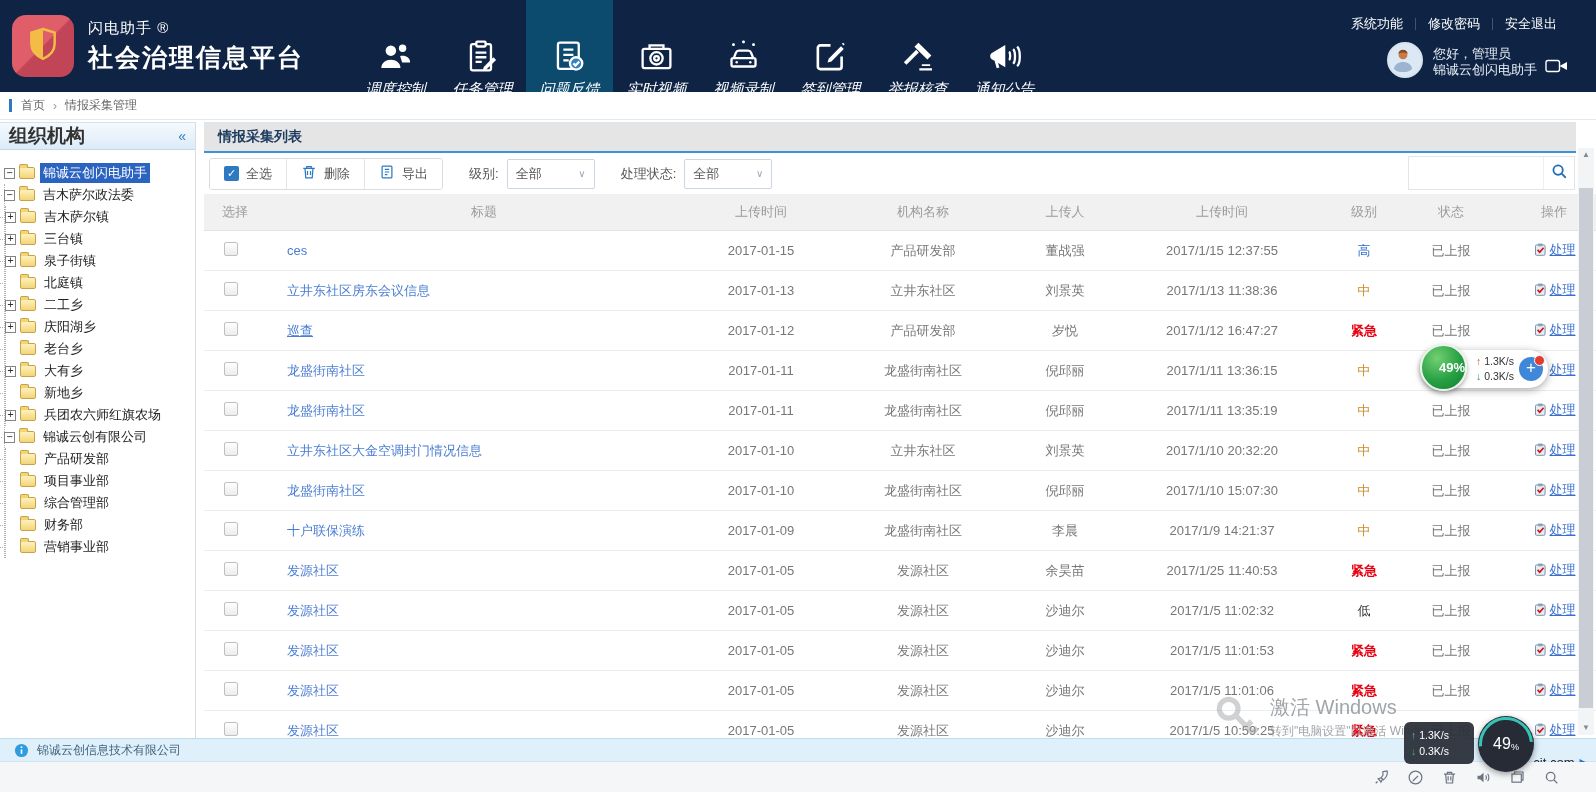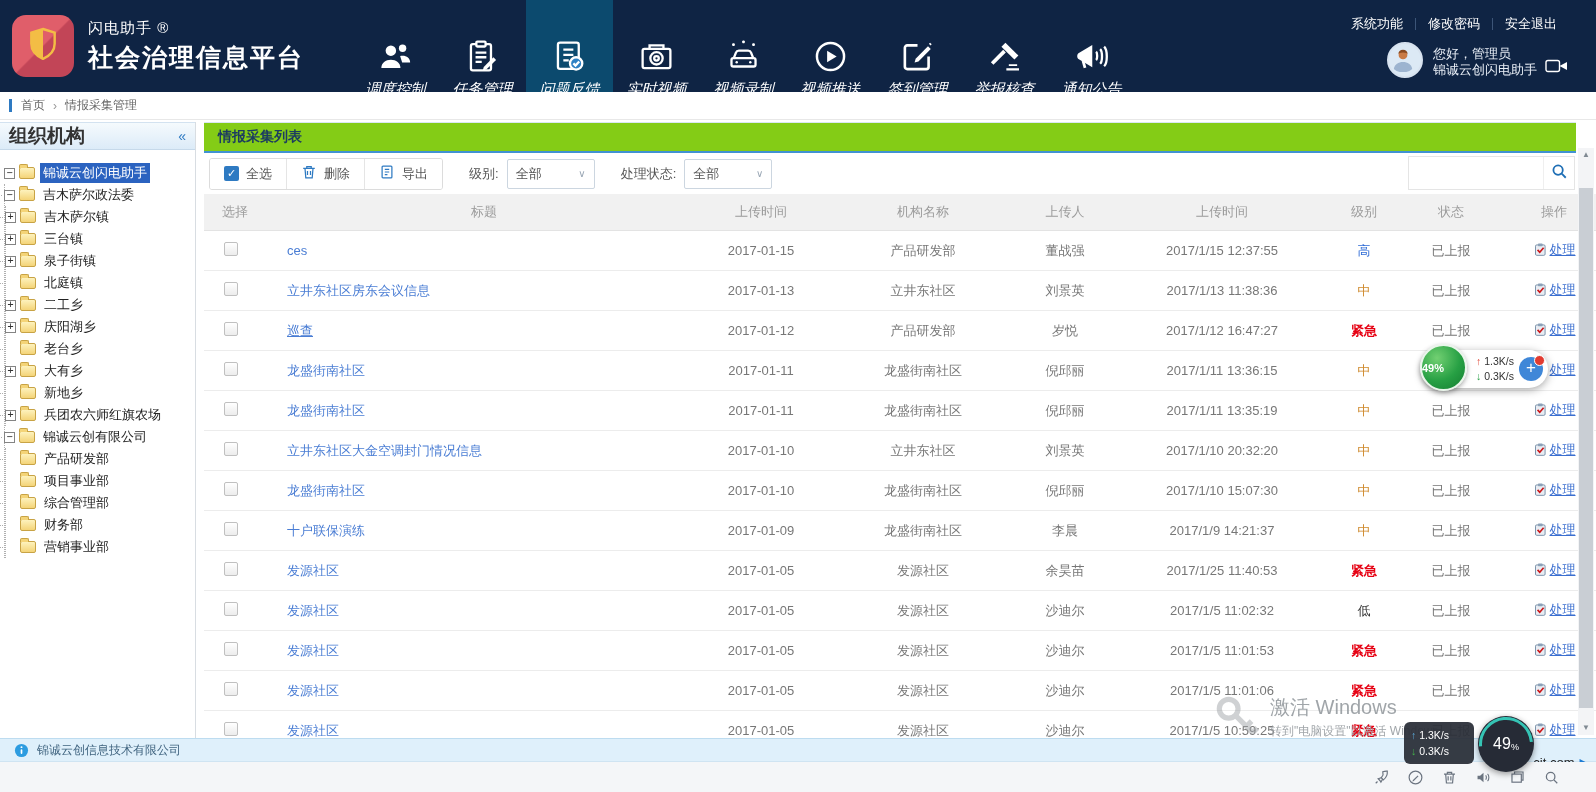--- a/index.html
+++ b/index.html
@@ -47,21 +47,21 @@
   .tchildren > li > .tnode::before{content:'';width:6px;border-top:1px dotted #b0b0b0;margin-left:-9px;margin-right:2px;}
   .tbox{width:11px;height:11px;box-sizing:border-box;border:1px solid #848484;background:#fff;font-size:10px;line-height:8px;text-align:center;margin-right:4px;color:#333;flex:none;font-family:"DejaVu Sans Mono",monospace;}
   .tspace{width:15px;flex:none;}
   .folder{width:16px;height:12px;background:linear-gradient(#fdf2bd,#f4d478);border:1px solid #c8a345;border-radius:2px;position:relative;margin:0 5px 0 0;flex:none;box-sizing:border-box;}
   .folder::before{content:'';position:absolute;top:-4px;left:-1px;width:7px;height:3px;background:#f4d478;border:1px solid #c8a345;border-bottom:none;border-radius:2px 2px 0 0;}
   .tlabel{padding:1px 3px;}
   .tlabel.selected{background:#2b63c0;color:#fff;}
 
   
   .main{position:absolute;top:122px;left:204px;width:1372px;bottom:54px;background:#fff;}
-  .panel-head{height:28px;background:#84cc16;border-top:1px solid #d9e7f3;border-bottom:2px solid #4192d2;display:flex;align-items:center;padding-left:14px;font-size:14px;font-weight:bold;color:#1c3c60;box-sizing:content-box;}
+  .panel-head{height:28px;background:#e5e5e5;border-top:1px solid #d9e7f3;border-bottom:2px solid #4192d2;display:flex;align-items:center;padding-left:14px;font-size:14px;font-weight:bold;color:#1c3c60;box-sizing:content-box;}
   .toolbar{height:41px;display:flex;align-items:center;padding-left:5px;position:relative;}
   .btn-group{display:flex;border:1px solid #dcdcdc;border-radius:3px;overflow:hidden;}
   .tbtn{display:flex;align-items:center;gap:7px;padding:0 14px;height:30px;font-size:13px;color:#555;background:#fff;cursor:pointer;}
   .tbtn + .tbtn{border-left:1px solid #e5e5e5;}
   .tbtn svg{width:16px;height:16px;}
   .cb-all{width:15px;height:15px;background:#2e7ac2;border-radius:2px;color:#fff;font-size:11px;line-height:15px;text-align:center;}
   .filter-label{font-size:13px;color:#555;margin-left:26px;}
   .selectbox{width:88px;height:30px;box-sizing:border-box;border:1px solid #ccd6e0;border-radius:2px;margin-left:8px;display:flex;align-items:center;padding:0 8px;font-size:13px;color:#555;justify-content:space-between;cursor:pointer;background:#fff;}
   .chev{color:#9aa7b5;font-size:10px;}
   .searchwrap{position:absolute;right:1px;top:3px;display:flex;border:1px solid #e5e5e5;background:#fff;}
@@ -93,21 +93,21 @@
   .statusbar{position:absolute;left:0;right:0;top:738px;height:24px;box-sizing:border-box;background:#dff0fb;border-top:1px solid #bddcf0;border-bottom:1px solid #cfe4f2;display:flex;align-items:center;padding-left:14px;gap:8px;font-size:12px;color:#3f637f;}
   .infoicon svg{width:15px;height:15px;display:block;}
   .sitelink{position:absolute;right:8px;top:16px;font-size:13px;color:#222;display:flex;align-items:center;gap:5px;cursor:pointer;}
   .sitearrow{color:#1d7bd3;font-size:11px;}
   .taskstrip{position:absolute;left:0;right:0;bottom:0;height:30px;background:#f4f6f8;display:flex;align-items:center;justify-content:flex-end;padding-right:36px;gap:17px;}
   .ticon{cursor:pointer;display:flex;}
   .ticon svg{width:17px;height:17px;}
 
   
   .speedpill{position:absolute;left:1422px;top:350px;width:126px;height:38px;background:#fff;border-radius:19px;box-shadow:0 2px 8px rgba(0,0,0,.35);z-index:30;}
-  .greenball{position:absolute;left:-2px;top:-6px;width:47px;height:47px;box-sizing:border-box;border-radius:50%;background:radial-gradient(circle at 35% 28%,#72d072,#27a044 55%,#147c30);color:#fff;font-weight:bold;font-size:11px;display:flex;align-items:center;justify-content:flex-start;box-shadow:0 2px 5px rgba(0,0,0,.35);border:2px solid #e9f5ea;cursor:pointer;}
+  .greenball{position:absolute;left:-2px;top:-6px;width:47px;height:47px;box-sizing:border-box;border-radius:50%;background:radial-gradient(circle at 35% 28%,#72d072,#27a044 55%,#147c30);color:#fff;font-weight:bold;font-size:13px;display:flex;align-items:center;justify-content:flex-end;box-shadow:0 2px 5px rgba(0,0,0,.35);border:2px solid #e9f5ea;cursor:pointer;}
   .speedlines{margin-left:54px;font-size:10.5px;color:#333;line-height:15px;padding-top:4px;white-space:nowrap;}
   .au{color:#e04b3a;} .ad{color:#2fa34c;}
   .plusbtn{position:absolute;right:5px;top:7px;width:24px;height:24px;border-radius:50%;background:#3f87d8;color:#fff;font-size:17px;line-height:22px;text-align:center;cursor:pointer;}
   .plusdot{position:absolute;right:-2px;top:-2px;width:9px;height:9px;background:#e23b30;border-radius:50%;border:1px solid #fff;}
 
   .activation{position:absolute;left:1212px;top:690px;width:380px;height:70px;z-index:20;color:rgba(150,155,160,.9);pointer-events:none;}
   .act-key{position:absolute;left:0;top:2px;opacity:.5;}
   .act-key svg{width:50px;height:50px;}
   .act-l1{position:absolute;left:58px;top:4px;font-size:20px;white-space:nowrap;}
   .act-l2{position:absolute;left:58px;top:33px;font-size:12px;white-space:nowrap;}
@@ -187,29 +187,20 @@
           <span class="nav-icon">
             <svg viewBox="0 0 24 24" fill="none" stroke="#fff" stroke-width="1.5">
               <path d="M5.5 13.5l1.6-4c.3-.8 1-1.3 1.9-1.3h6c.9 0 1.6.5 1.9 1.3l1.6 4"></path>
               <rect x="4.2" y="13" width="15.6" height="5.5" rx="1.2"></rect>
               <circle cx="7.6" cy="15.7" r="0.8" fill="#fff" stroke="none"></circle>
               <circle cx="16.4" cy="15.7" r="0.8" fill="#fff" stroke="none"></circle>
               <path stroke-width="1.1" d="M5.5 3.4v1.8M4.6 4.3h1.8M12 1.6v1.8M11.1 2.5h1.8M18.5 3.4v1.8M17.6 4.3h1.8"></path>
             </svg>
           </span>
           <span class="nav-label">视频录制</span>
-        </div>
-        <div class="nav-item">
-          <span class="nav-icon">
-            <svg viewBox="0 0 24 24" fill="none" stroke="#fff" stroke-width="1.6">
-              <circle cx="12" cy="12" r="8.8"></circle>
-              <path d="M9.8 8.3l6.2 3.7-6.2 3.7z" fill="#fff" stroke="none"></path>
-            </svg>
-          </span>
-          <span class="nav-label">视频推送</span>
         </div>
         <div class="nav-item">
           <span class="nav-icon">
             <svg viewBox="0 0 24 24" fill="none" stroke="#fff" stroke-width="1.7">
               <path d="M19.2 12v6.6c0 .9-.7 1.6-1.6 1.6H5.4c-.9 0-1.6-.7-1.6-1.6V6.4c0-.9.7-1.6 1.6-1.6H12"></path>
               <path d="M10.8 13.4l8-8 1.8 1.8-8 8-2.5.7z" fill="#fff" stroke="none"></path>
               <path d="M19.9 4.3l.8-.8" stroke-width="1.4"></path>
             </svg>
           </span>
           <span class="nav-label">签到管理</span>

